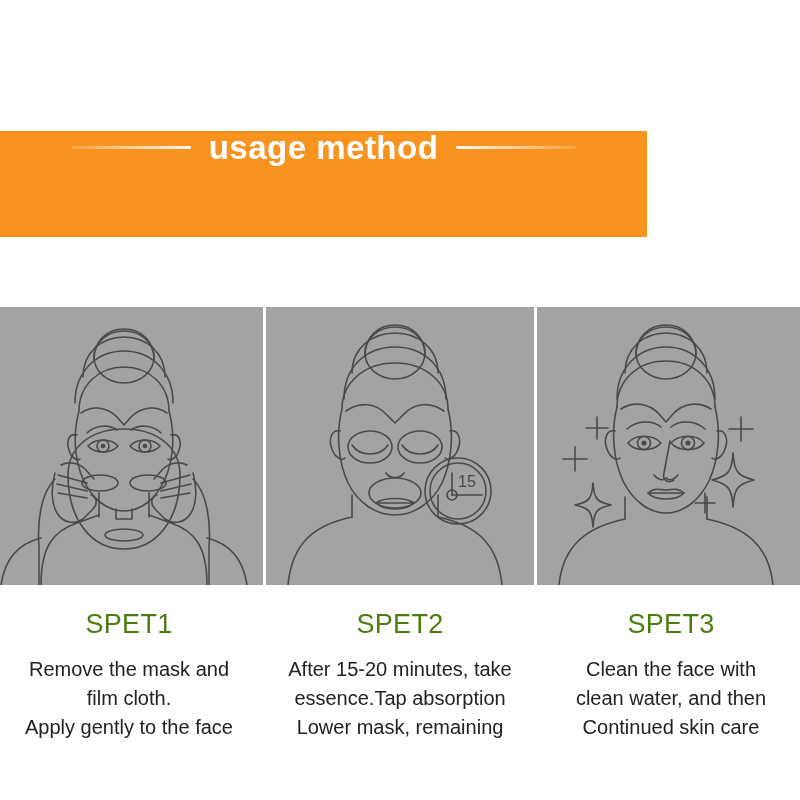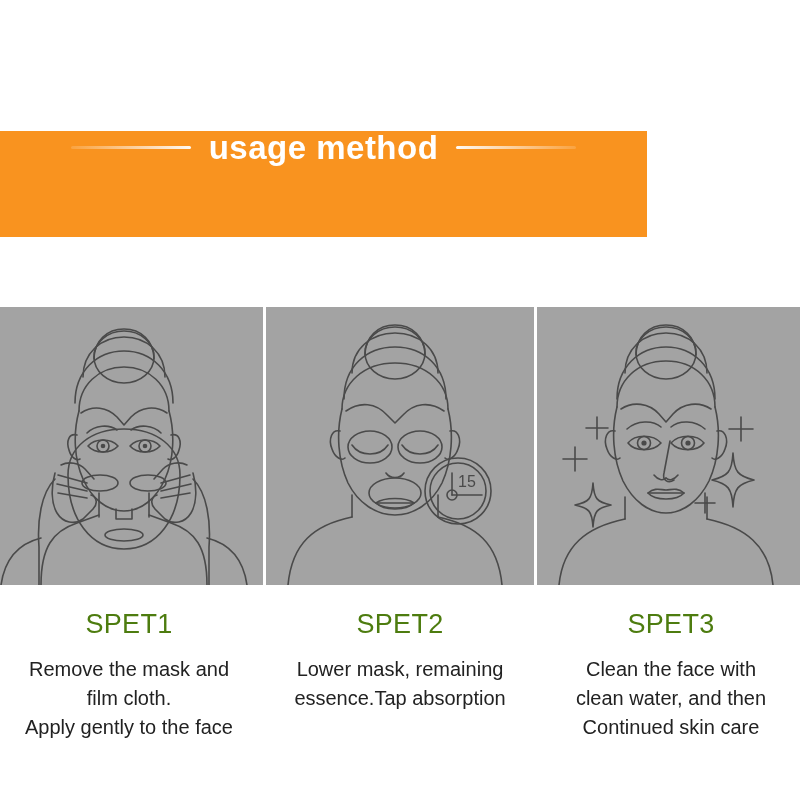--- a/index.html
+++ b/index.html
@@ -226,22 +226,23 @@
 
         <circle cx="186" cy="188" r="5"></circle>
         <path d="M186 188 L186 166"></path>
         <path d="M186 188 L216 188"></path>
 
         <text x="192" y="180" font-family="Liberation Sans, sans-serif" font-size="16" fill="#4a4a4a" stroke="none">15</text>
       </svg>
     </div>
     <div class="step-title">SPET2</div>
     <div class="step-desc">
+      <div>After 15-20 minutes, take</div>
+      <div>essence.Tap absorption</div>
       <div>Lower mask, remaining</div>
-      <div>essence.Tap absorption</div>
     </div>
   </div>
 
   <div class="step">
     <div class="illus">
       <svg width="258" height="278" viewBox="0 0 258 278" xmlns="http://www.w3.org/2000/svg" fill="none" stroke="#4a4a4a" stroke-width="1.6" stroke-linecap="round" stroke-linejoin="round">
 
         <path d="M22 278 C26 238 50 220 88 212"></path>
         <path d="M236 278 C232 238 208 220 170 212"></path>
         <path d="M88 212 L88 190"></path>

